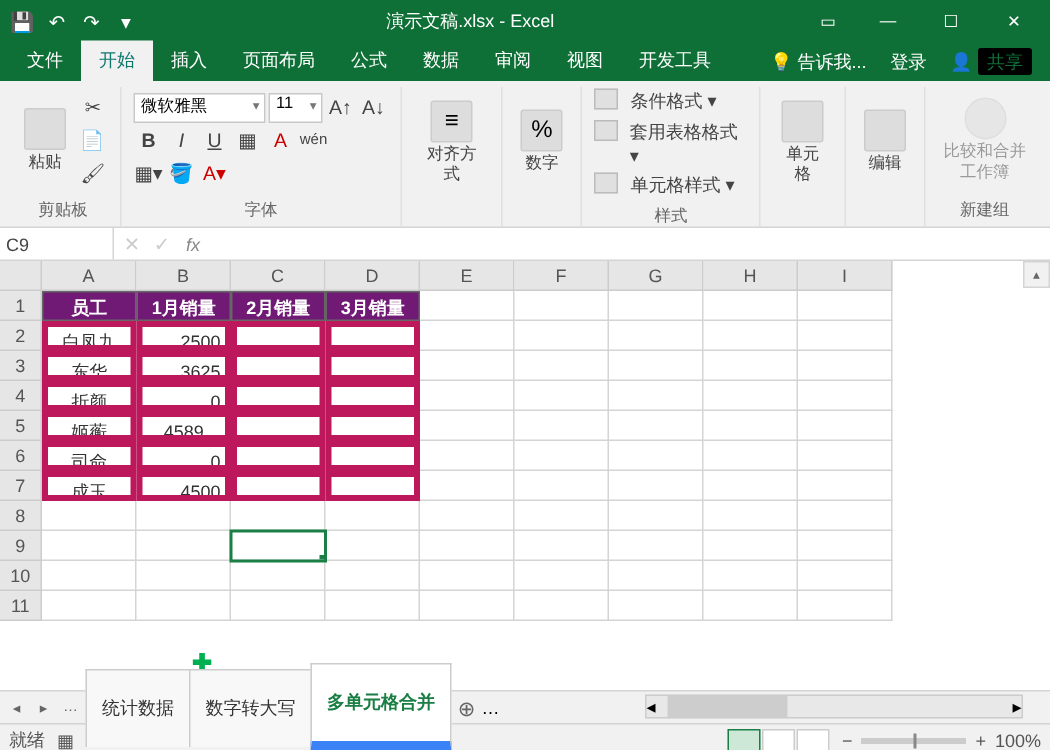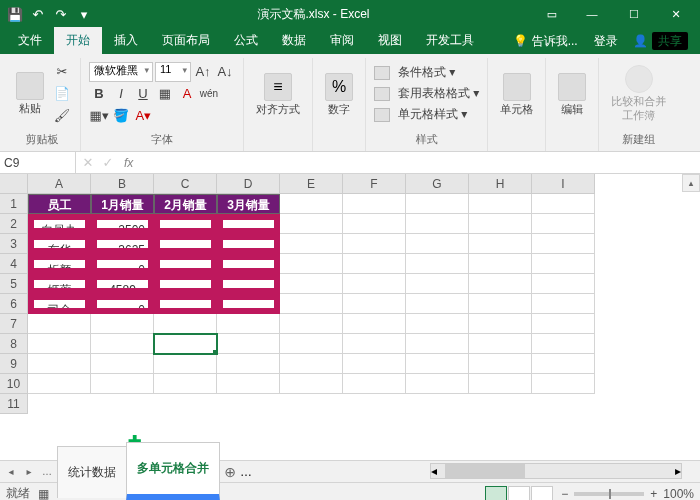--- a/index.html
+++ b/index.html
@@ -24,42 +24,42 @@
 .group .gbody{flex:1;display:flex;align-items:center;gap:4px}
 .group .glabel{font-size:11px;color:#666;padding:3px 0 4px}
 .bigbtn{display:flex;flex-direction:column;align-items:center;gap:2px;padding:2px 4px}
 .bigbtn .bi{width:28px;height:28px;background:#ddd;border:1px solid #ccc;border-radius:2px}
 .bigbtn .bl{font-size:11px;color:#444;text-align:center;line-height:1.2}
 .col{display:flex;flex-direction:column;gap:2px}
 .row{display:flex;gap:2px;align-items:center}
 .fsel{border:1px solid #c8c8c8;background:#fff;height:20px;padding:0 14px 0 4px;font-size:11px;position:relative}
 .fsel::after{content:"▾";position:absolute;right:3px;top:2px;font-size:9px;color:#777}
 .sm{width:20px;height:20px;border:1px solid transparent;display:flex;align-items:center;justify-content:center;font-size:13px;color:#444}
-.stylerow{display:flex;align-items:center;gap:8px;font-size:11px;color:#444;padding:1px 0}
+.stylerow{display:flex;align-items:flex-start;gap:8px;font-size:11px;color:#444;padding:1px 0}
 .stylerow .si{width:16px;height:14px;background:#e0e0e0;border:1px solid #bbb}
 
 .fbar{height:22px;border-bottom:1px solid #d4d4d4;display:flex;align-items:stretch;background:#fff}
 .nbox{width:76px;border-right:1px solid #d4d4d4;padding:2px 4px;font-size:12px;color:#444;display:flex;align-items:center}
 .fbox{flex:1;display:flex;align-items:center;padding:0 2px}
 .fbox .fx{font-style:italic;color:#888;padding:0 6px;font-size:12px}
 .fbox .fi{flex:1;padding:2px 4px}
 
 .vtop{position:absolute;right:0;top:174px;width:18px;height:18px;background:#f1f1f1;border:1px solid #d4d4d4;display:flex;align-items:center;justify-content:center;font-size:9px;color:#666}
 
 .gridwrap{position:relative;height:286px;overflow:hidden}
 .corner{position:absolute;left:0;top:0;width:28px;height:20px;background:#e6e6e6;border-right:1px solid #ccc;border-bottom:1px solid #ccc}
 .colhdrs{position:absolute;left:28px;top:0;height:20px;display:flex}
 .ch{width:63px;height:20px;background:#e6e6e6;border-right:1px solid #ccc;border-bottom:1px solid #ccc;text-align:center;font-size:12px;color:#555;line-height:20px}
 .rowhdrs{position:absolute;left:0;top:20px;width:28px}
 .rh{height:20px;background:#e6e6e6;border-right:1px solid #ccc;border-bottom:1px solid #ccc;text-align:center;font-size:12px;color:#555;line-height:20px}
 .cells{position:absolute;left:28px;top:20px}
 .crow{display:flex}
 .cell{width:63px;height:20px;border-right:1px solid #d4d4d4;border-bottom:1px solid #d4d4d4;padding:0 3px;font-size:12px;line-height:20px;overflow:hidden;white-space:nowrap}
 .th{background:#701a75;color:#fff;text-align:center;font-weight:bold;border:1px solid #666}
-.tb{border:6px solid #be185d;text-align:center;color:#333}
+.tb{border:4px solid #be185d;text-align:center;color:#333}
 .sel{outline:2px solid #1a7e45;outline-offset:-1px;position:relative}
 .sel::after{content:"";position:absolute;right:-3px;bottom:-3px;width:6px;height:6px;background:#1a7e45}
 .cursor{position:absolute;left:128px;top:258px;width:16px;height:16px;color:#00b050;font-size:16px;font-weight:bold}
 
 .sheettabs{height:22px;border-top:1px solid #d4d4d4;display:flex;align-items:center;background:#f1f1f1;position:relative}
 .nav{display:flex;gap:0;padding:0 2px}
 .nav .nb{width:18px;height:18px;display:flex;align-items:center;justify-content:center;font-size:10px;color:#666}
 .stab{padding:17px 10px;border:1px solid #ccc;border-bottom:none;background:#f8f8f8;font-size:12px;color:#333;margin-left:-1px}
 .stab.active{background:#fff;border-bottom:7px solid #3b82f6;color:#1a7e45;font-weight:bold}
 .addt{width:20px;text-align:center;color:#666;font-size:14px}
@@ -125,21 +125,21 @@
         <div class="sm">📄</div>
         <div class="sm">🖌</div>
       </div>
     </div>
     <div class="glabel">剪贴板</div>
   </div>
   <div class="group">
     <div class="gbody">
         <div class="col">
       <div class="row">
-        <div class="fsel" style="width:64px">微软雅黑</div>
+        <div class="fsel" style="width:88px">微软雅黑</div>
         <div class="fsel" style="width:36px">11</div>
         <div class="sm">A↑</div>
         <div class="sm">A↓</div>
       </div>
       <div class="row">
         <div class="sm" style="font-weight:bold">B</div>
         <div class="sm" style="font-style:italic">I</div>
         <div class="sm" style="text-decoration:underline">U</div>
         <div class="sm">▦</div>
         <div class="sm" style="color:#c00">A</div>
@@ -319,20 +319,31 @@
         <div class="cell tb" style="text-align: right;">0</div>
         <div class="cell tb"></div>
         <div class="cell tb"></div>
         <div class="cell"></div>
         <div class="cell"></div>
         <div class="cell"></div>
         <div class="cell"></div>
         <div class="cell"></div>
       </div>
       <div class="crow">
+        <div class="cell tb">成玉</div>
+        <div class="cell tb" style="text-align: right;">4500</div>
+        <div class="cell tb"></div>
+        <div class="cell tb"></div>
+        <div class="cell"></div>
+        <div class="cell"></div>
+        <div class="cell"></div>
+        <div class="cell"></div>
+        <div class="cell"></div>
+      </div>
+      <div class="crow">
         <div class="cell"></div>
         <div class="cell"></div>
         <div class="cell"></div>
         <div class="cell"></div>
         <div class="cell"></div>
         <div class="cell"></div>
         <div class="cell"></div>
         <div class="cell"></div>
         <div class="cell"></div>
       </div>
@@ -373,20 +384,21 @@
   <div class="cursor">✚</div>
 </div>
 
 <div class="sheettabs">
   <div class="nav">
     <div class="nb">◂</div>
     <div class="nb">▸</div>
     <div class="nb">…</div>
   </div>
   <div class="stab">统计数据</div>
+  <div class="stab">数字转大写</div>
   <div class="stab active">多单元格合并</div>
   <div class="addt">⊕</div>
   <div class="nb">…</div>
   <div class="hscroll">
       <div class="nb" style="position:absolute;left:0">◂</div>
       <div class="thumb"></div>
       <div class="nb" style="position:absolute;right:0">▸</div>
     </div>
 </div>
 

